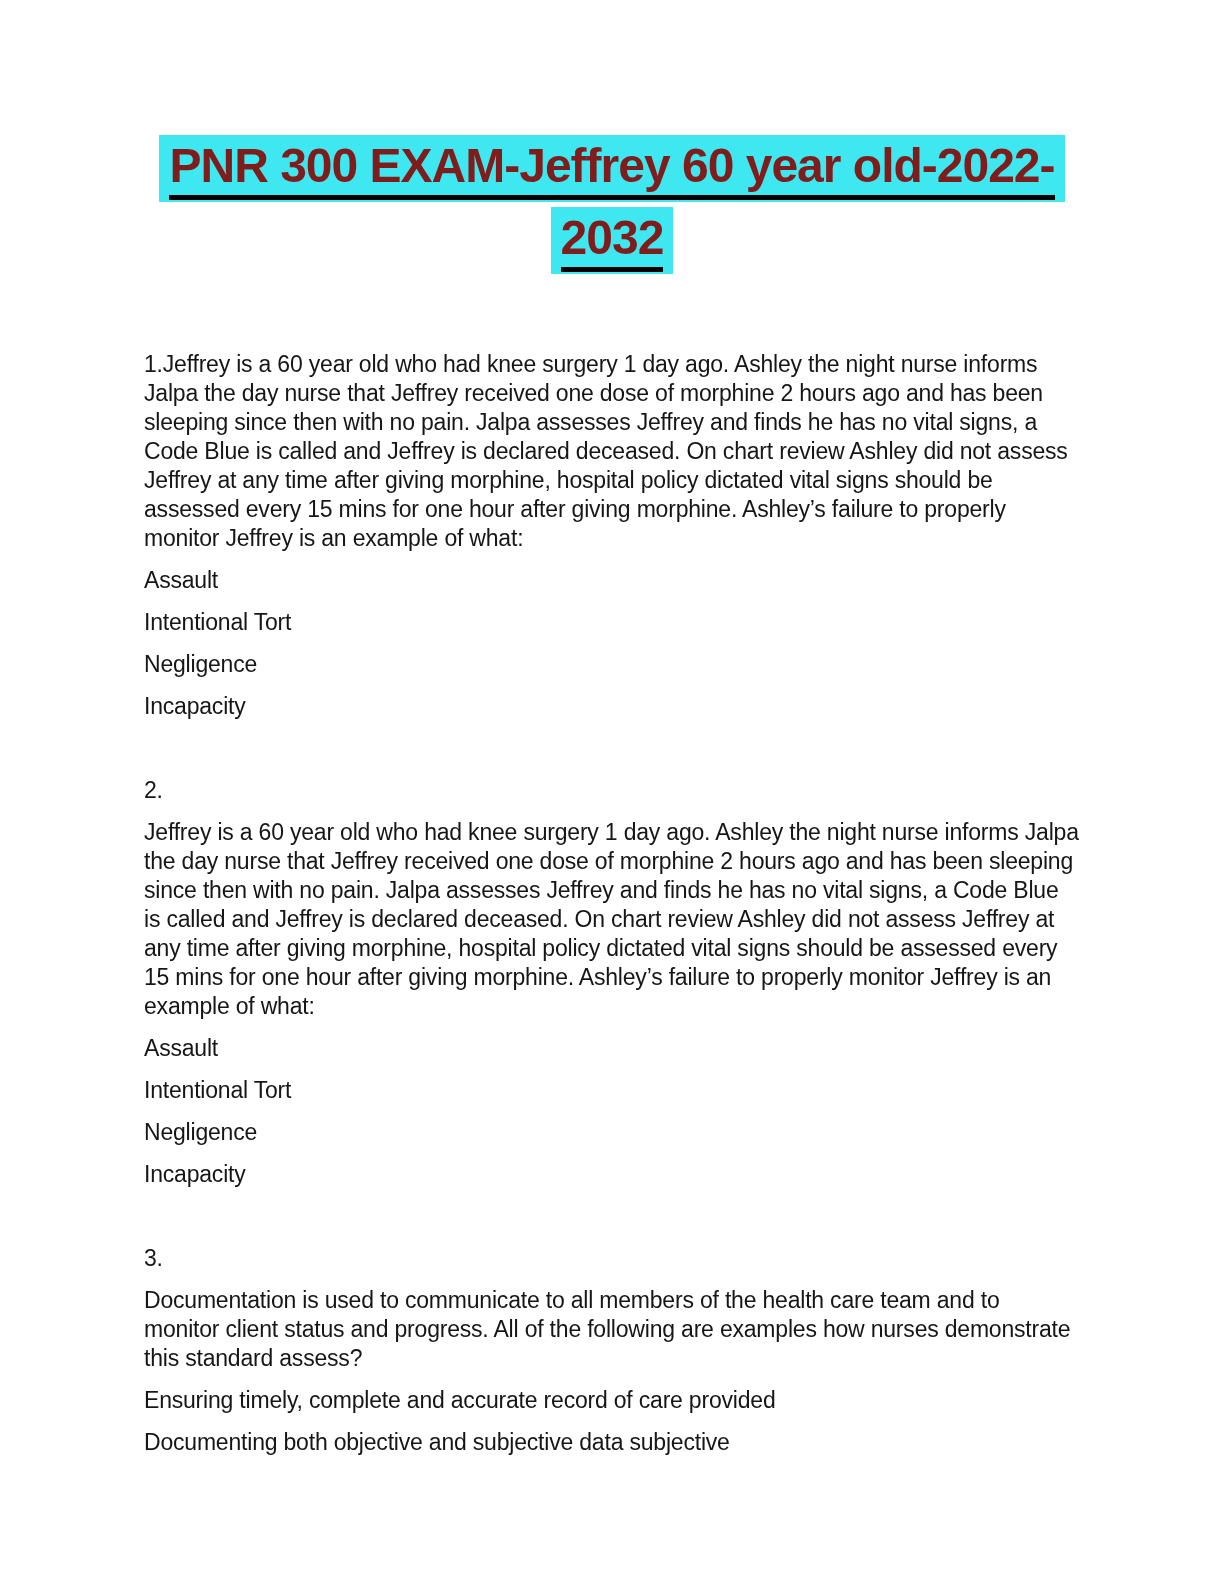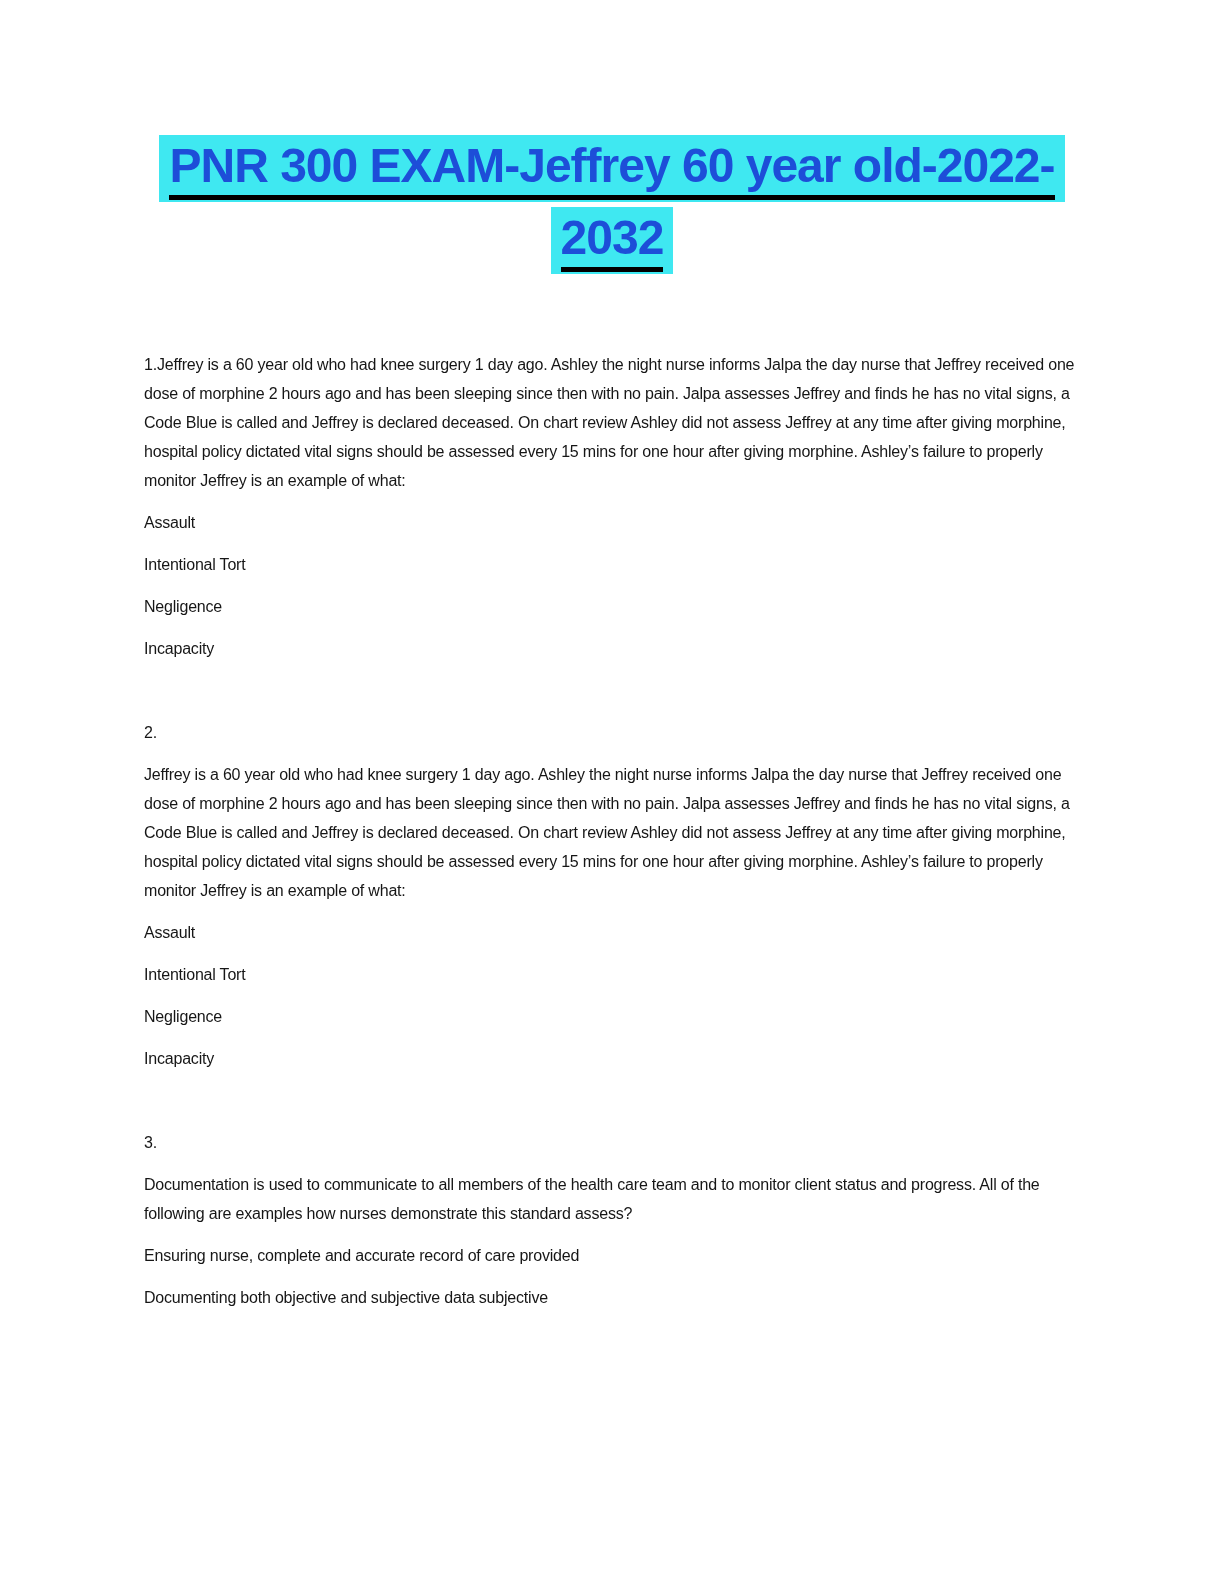--- a/index.html
+++ b/index.html
@@ -22,36 +22,36 @@
     background: #ffffff;
   }
   .title {
     margin: 0 0 76px 0;
     padding-top: 130px;
     text-align: center;
     font-size: 48px;
     font-weight: bold;
     letter-spacing: -1px;
     line-height: 72px;
-    color: #1d4ed8;
+    color: #7f1d1d;
   }
   .title-line {
     white-space: nowrap;
   }
   .hl {
     background: #3fe8f1;
     padding: 4px 10px 10px 10px;
   }
   .ul {
     border-bottom: 5px solid #000000;
     padding-bottom: 3px;
   }
   .para {
     margin: 0 0 13px 0;
-    font-size: 16px;
+    font-size: 23px;
     line-height: 29px;
     letter-spacing: -0.2px;
   }
   .spacer {
     height: 42px;
   }
   .question {
     margin: 0;
   }
 </style>
@@ -82,17 +82,17 @@
     <p class="para">Intentional Tort</p>
     <p class="para">Negligence</p>
     <p class="para">Incapacity</p>
   </section>
 
   <div class="spacer"></div>
 
   <section class="question">
     <p class="para">3.</p>
     <p class="para">Documentation is used to communicate to all members of the health care team and to monitor client status and progress. All of the following are examples how nurses demonstrate this standard assess?</p>
-    <p class="para">Ensuring nurse, complete and accurate record of care provided</p>
+    <p class="para">Ensuring timely, complete and accurate record of care provided</p>
     <p class="para">Documenting both objective and subjective data subjective</p>
   </section>
 
 </div>
 
 </body></html>

